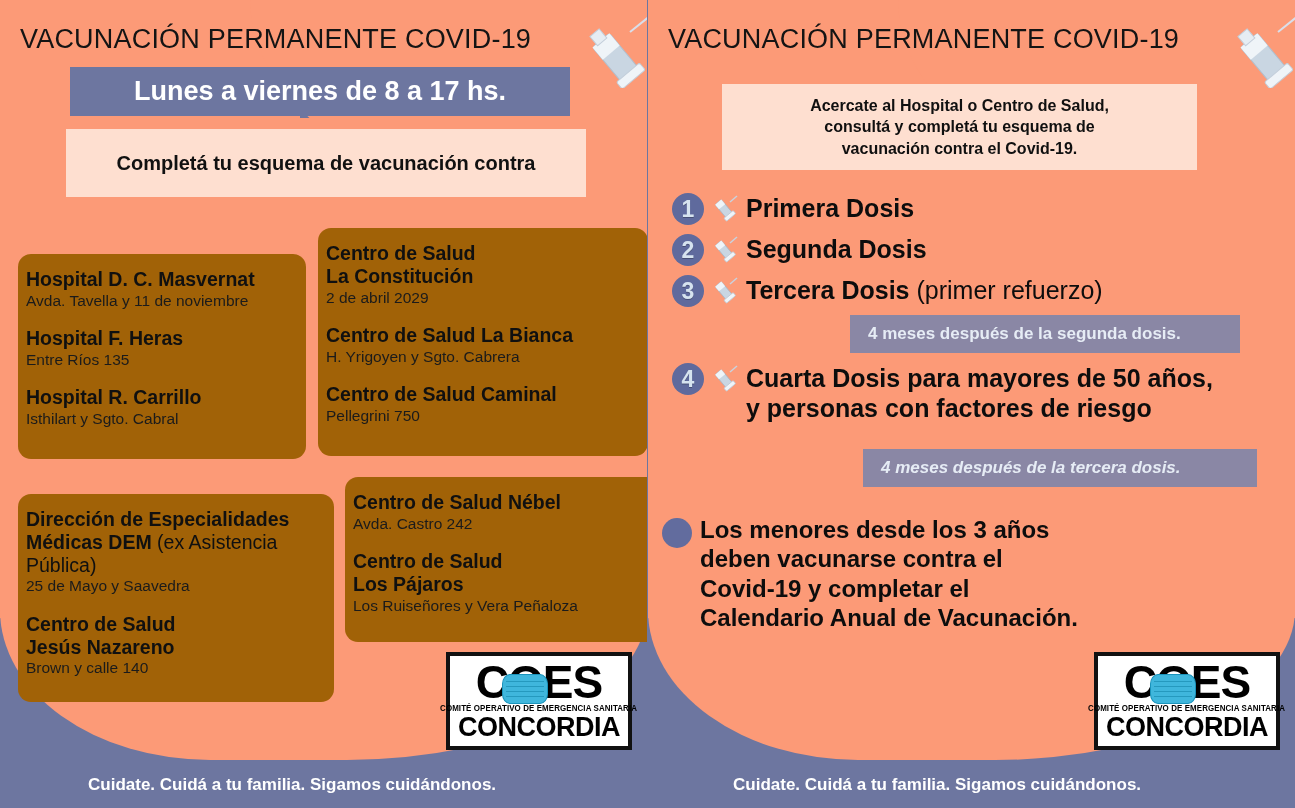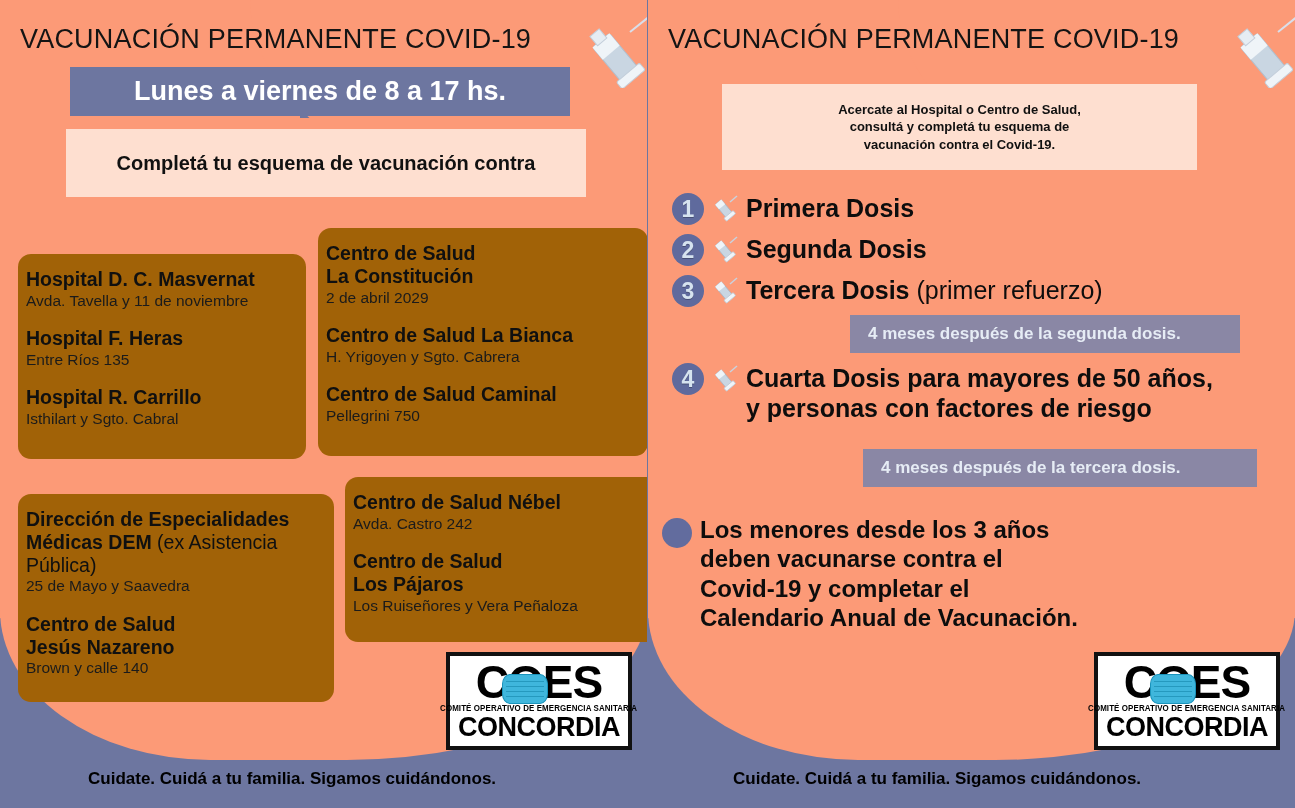--- a/index.html
+++ b/index.html
@@ -67,21 +67,21 @@
 
   .c-hosp{left:18px;top:254px;width:288px;height:205px;}
   .c-cs1 {left:318px;top:228px;width:330px;height:228px;}
   .c-dem {left:18px;top:494px;width:316px;height:208px;}
   .c-cs2 {left:345px;top:477px;width:314px;height:165px;}
 
   
   .note-right-inner{
     width:100%;height:100%;display:flex;flex-direction:column;
     align-items:center;justify-content:center;
-    font-size:13px;font-weight:bold;color:#101010;line-height:1.35;text-align:center;
+    font-size:16px;font-weight:bold;color:#101010;line-height:1.35;text-align:center;
   }
   .dose{
     position:absolute;z-index:6;display:flex;align-items:flex-start;gap:7px;
   }
   .num-circle{
     width:32px;height:32px;border-radius:50%;background:#5F6A9D;
     color:#D6E3EF;font-size:23px;font-weight:bold;
     display:flex;align-items:center;justify-content:center;flex:0 0 32px;
     text-shadow:0 1px 0 rgba(0,0,0,.25);
   }
@@ -108,21 +108,21 @@
   .mask{
     position:absolute;left:26px;top:13px;width:44px;height:28px;background:#3FB6DC;
     border-radius:8px/10px;border:1px solid #1a93bb;
   }
   .mask i{position:absolute;left:3px;right:3px;height:1px;background:#1d8fb4;opacity:.75;}
   .logo-sub{font-size:8.2px;font-weight:bold;color:#000;letter-spacing:.1px;margin-top:1px;white-space:nowrap;transform:scaleX(.97);}
   .logo-city{font-size:27px;font-weight:bold;color:#000;line-height:1;letter-spacing:-.5px;margin-top:1px;}
 
   
   .footer{
-    position:absolute;bottom:19px;font-size:17px;font-weight:bold;color:#000000;
+    position:absolute;bottom:13px;font-size:17px;font-weight:bold;color:#ffffff;
     z-index:9;white-space:nowrap;
   }
   .footer.l{left:88px;}
 </style>
 </head>
 <body>
 
 <div class="poster">
 
   <div class="panel left">
@@ -309,21 +309,21 @@
           <rect x="9" y="7" width="8" height="6" fill="#EFF4F8"></rect>
           <rect x="7" y="23" width="12" height="4" rx="1" fill="#EFF4F8" stroke="#BCC9D6" stroke-width=".8"></rect>
         </g>
       </svg>
       <span class="dose-label">
         <span>Cuarta Dosis para mayores de 50 años,</span><br>
         <span>y personas con factores de riesgo</span>
       </span>
     </div>
 
-    <div class="tag" style="left:215px;top:449px;width:394px;">4 meses después de la tercera dosis.</div>
+    <div class="tag" style="left:215px;top:449px;width:394px;font-style:italic;">4 meses después de la tercera dosis.</div>
 
     <div class="bullet-block" style="left:14px;top:515px;">
       <span class="dot"></span>
       <span class="bullet-text">Los menores desde los 3 años deben vacunarse contra el Covid-19 y completar el Calendario Anual de Vacunación.</span>
     </div>
 
     <div class="logo" style="left:446px;top:652px;">
       <div class="logo-coes">
         <span>COES</span>
         <span class="mask">

